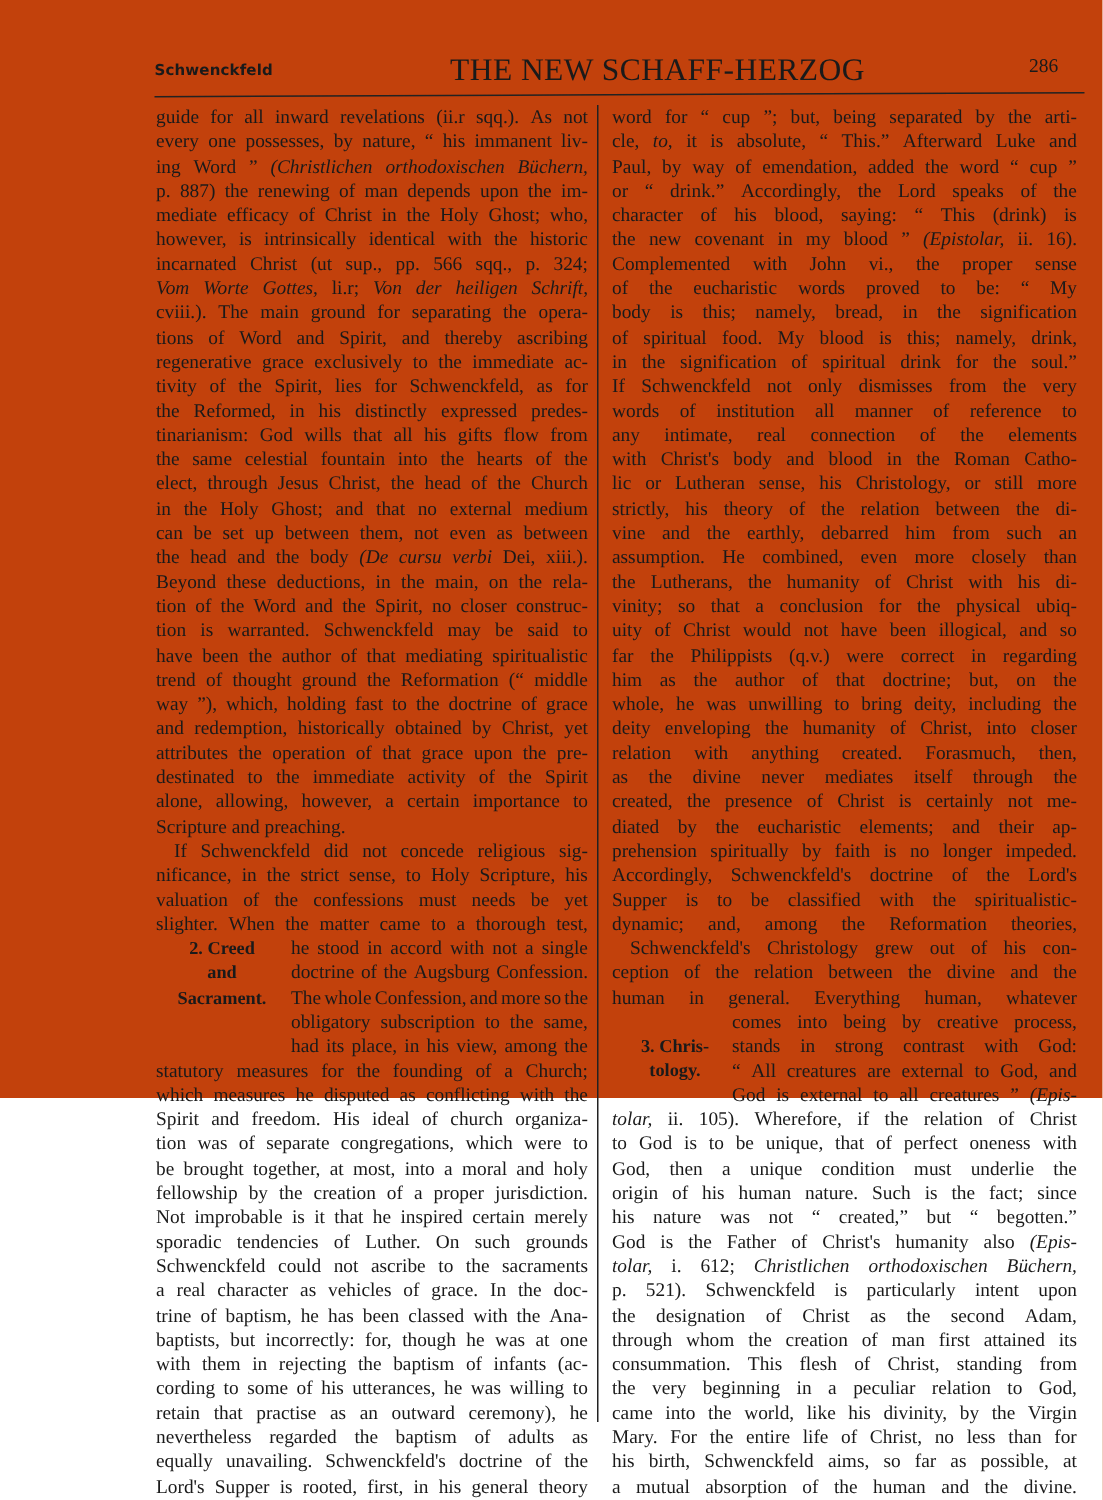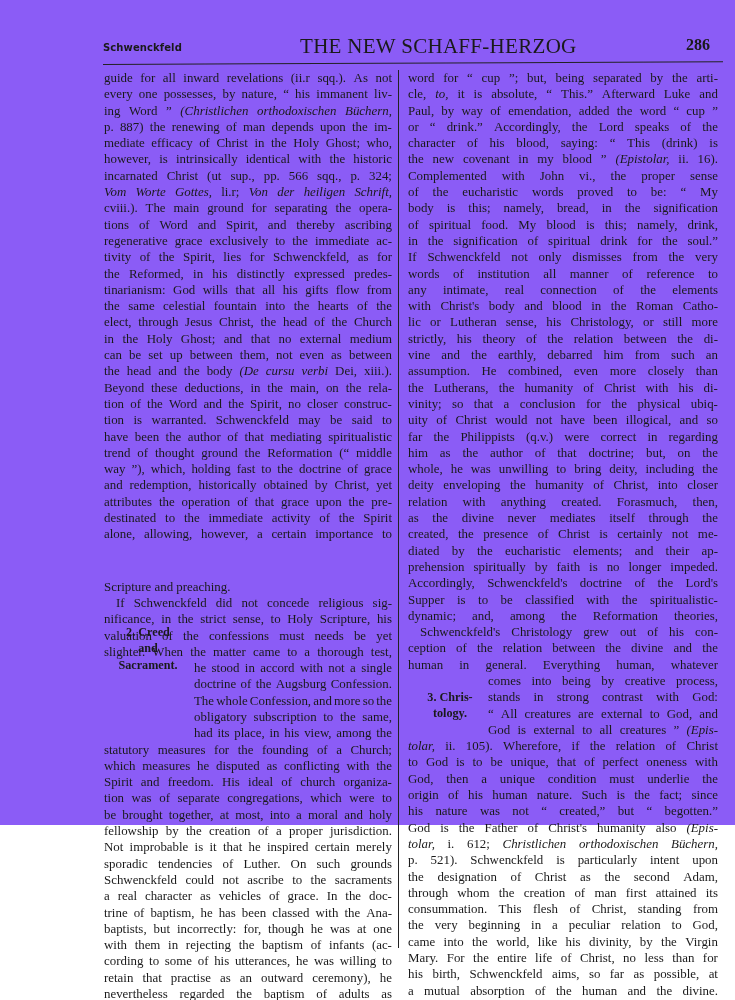--- a/index.html
+++ b/index.html
@@ -1,27 +1,27 @@
 <!DOCTYPE html>
 <html><head>
 <meta charset="utf-8">
 <style>
   html, body { margin:0; padding:0; background:#fff; }
   body { width:735px; height:1000px; position:relative; overflow:hidden; font-family:"DejaVu Serif", "Liberation Serif", serif; color:#1a1a1a; }
-  .page { position:absolute; left:0; top:0; width:735px; height:825px; background:#8b5cf6; }
+  .page { position:absolute; left:0; top:0; width:735px; height:732px; background:#c2410c; }
   .hdr-left { position:absolute; left:103px; top:42px; font-family:"DejaVu Sans","Liberation Sans",sans-serif; font-weight:bold; font-size:10px; letter-spacing:0.1px; }
   .hdr-center { position:absolute; left:300px; top:34px; font-family:"Liberation Serif",serif; font-size:21px; letter-spacing:0.3px; }
-  .hdr-right { position:absolute; left:686px; top:36px; font-family:"Liberation Serif",serif; font-weight:bold; font-size:16px; }
+  .hdr-right { position:absolute; left:686px; top:36px; font-family:"Liberation Serif",serif; font-weight:normal; font-size:13px; }
   .rule { position:absolute; left:103px; top:64px; width:620px; height:0; border-top:1.5px solid #222; transform:rotate(-0.25deg); transform-origin:left; }
   .col-div { position:absolute; left:398px; top:70px; width:0; height:878px; border-left:1.2px solid #222; }
   .col { position:absolute; top:70px; font-family:"Liberation Serif",serif; font-size:12.9px; line-height:16.3px; }
   .col-left { left:104px; width:288px; }
   .col-right { left:408px; width:310px; }
   .line { white-space:nowrap; display:flex; justify-content:space-between; height:16.3px; }
-  .line.last { justify-content:flex-start;margin-top:36px; }
+  .line.last { justify-content:flex-start; }
   .line span.w { white-space:pre; }
   .line.indent { padding-left:12px; }
   .sidenote { position:absolute; font-family:"Liberation Serif",serif; font-weight:bold; font-size:12.2px; line-height:16.3px; text-align:center; }
 </style>
 </head>
 <body>
 
 <div class="page">
   <div class="hdr-left">Schwenckfeld</div>
   <div class="hdr-center">THE NEW SCHAFF-HERZOG</div>

